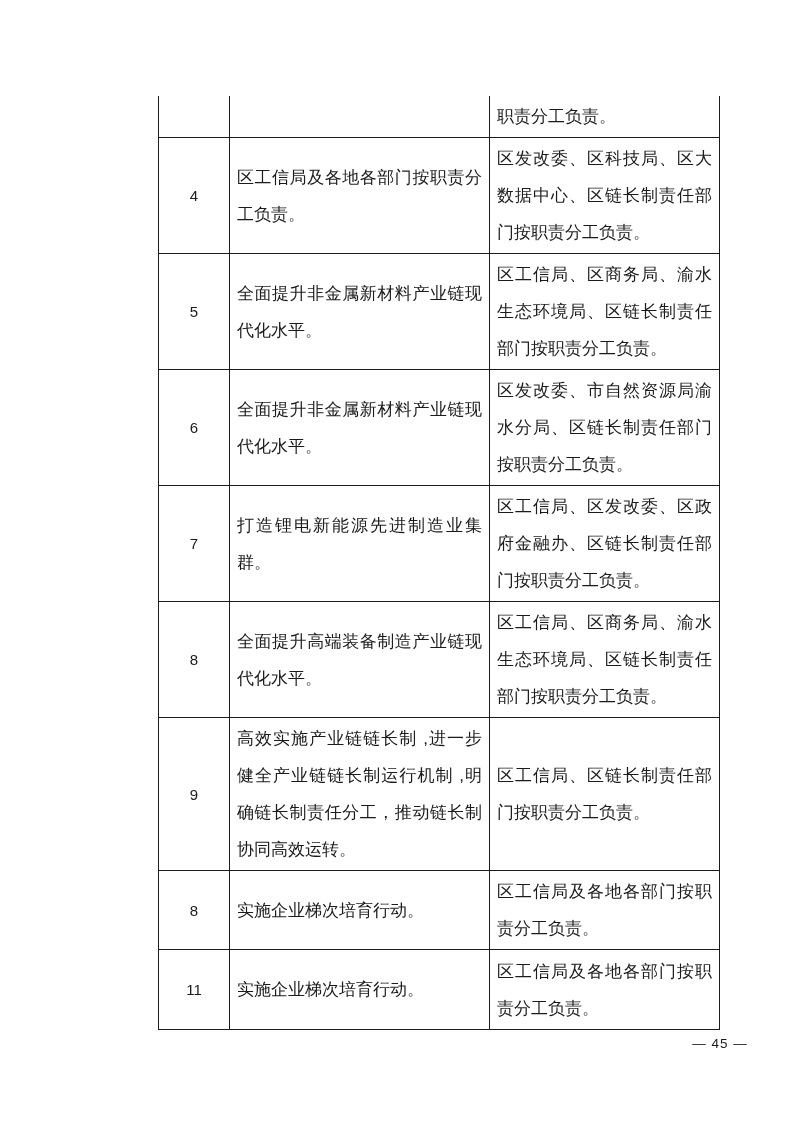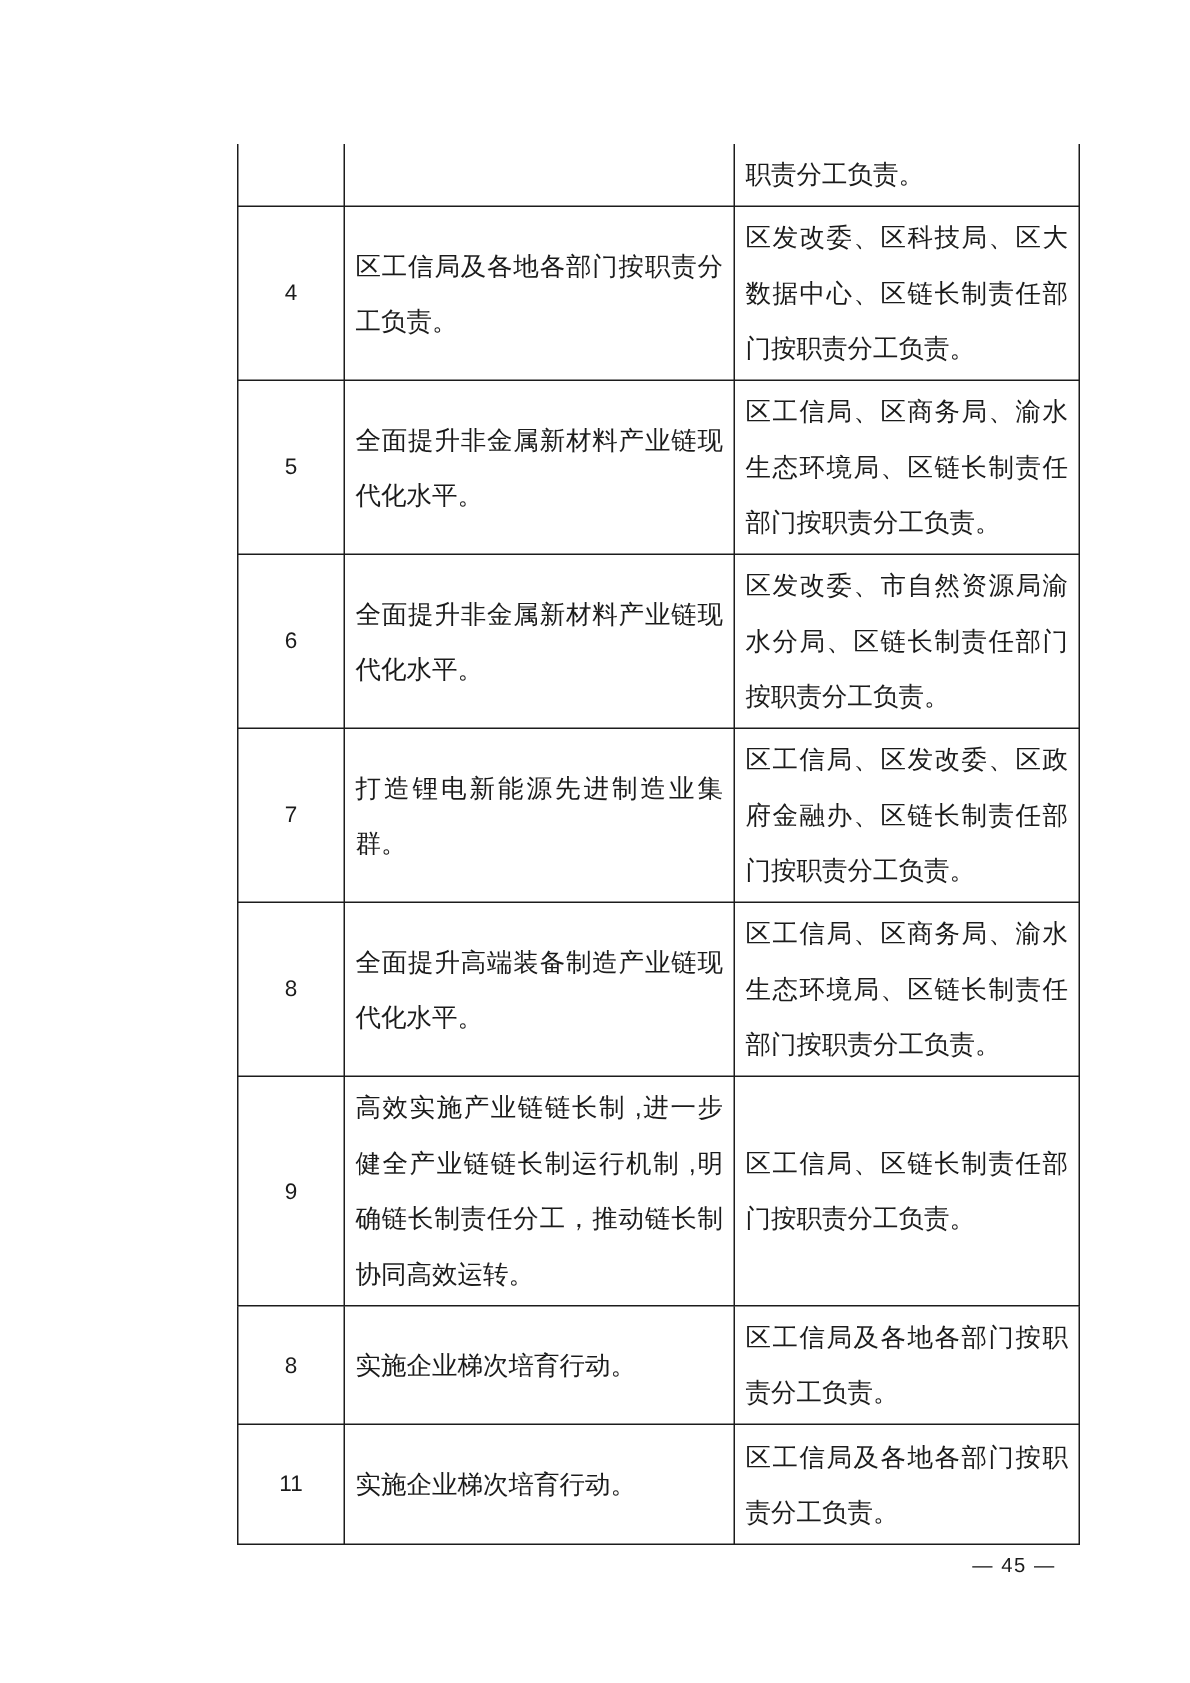--- a/index.html
+++ b/index.html
@@ -45,21 +45,21 @@
     text-align: center;
     font-size: 15px;
     padding: 2px 2px;
   }
   td.col-task, td.col-resp {
     text-align: justify;
     text-justify: inter-ideograph;
   }
   .page-number {
     position: absolute;
-    left: 572px;
+    left: 616px;
     top: 1036px;
     width: 120px;
     text-align: center;
     font-size: 13.5px;
     letter-spacing: 1px;
     color: #1b1b1b;
     white-space: nowrap;
   }
 </style>
 </head>

